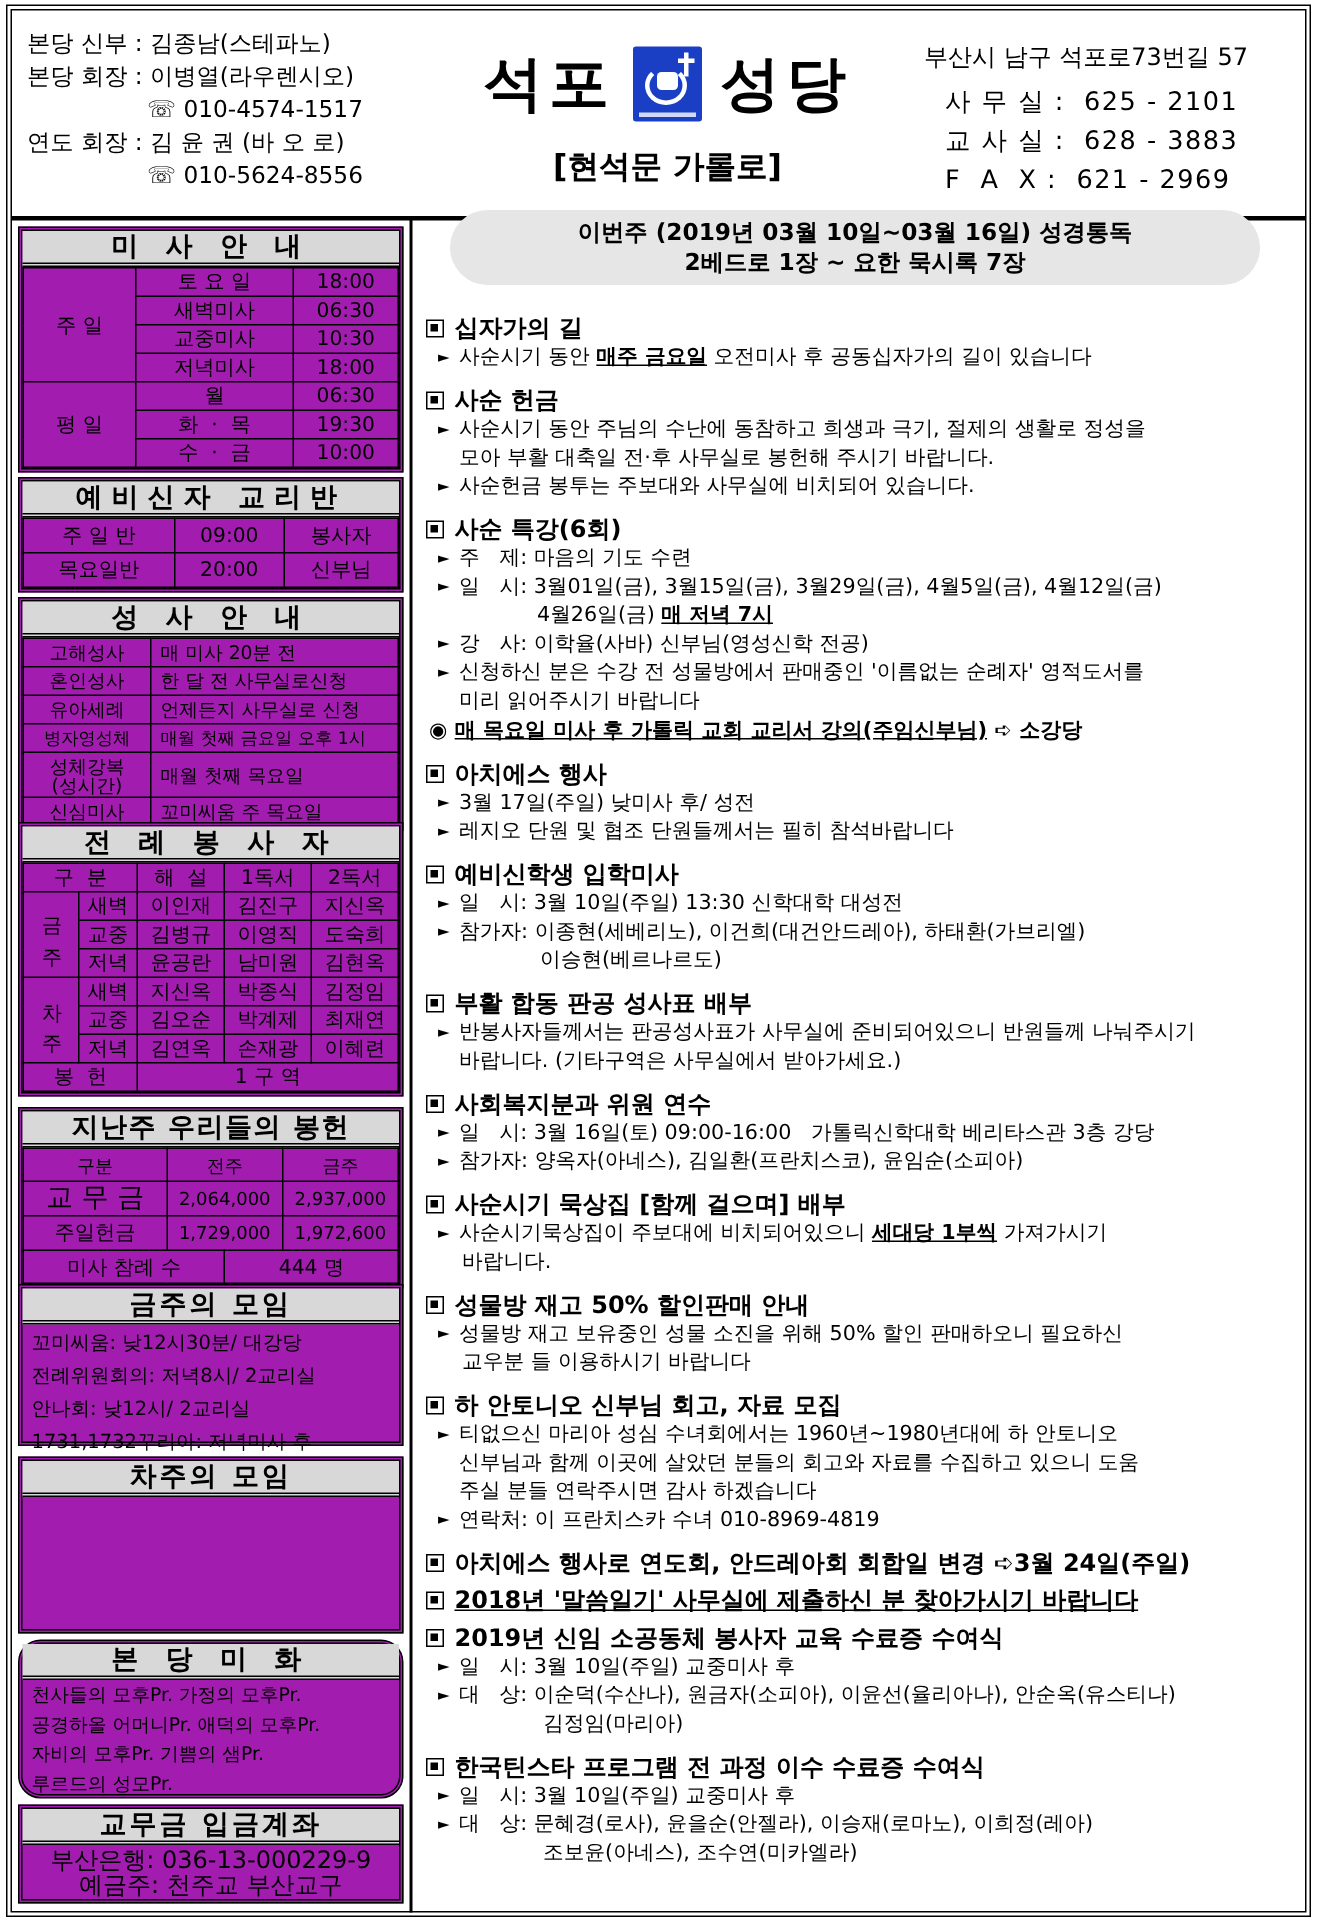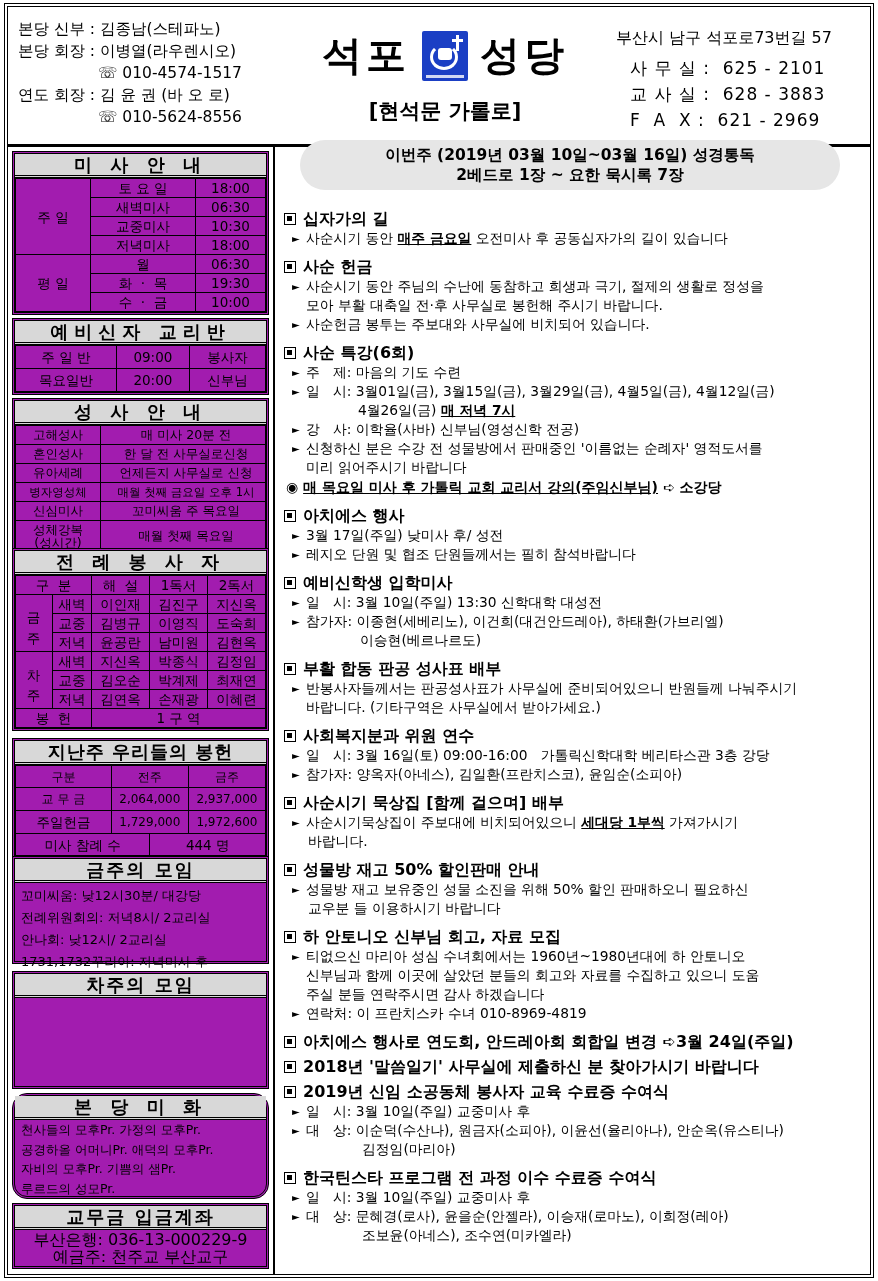--- a/index.html
+++ b/index.html
@@ -22,21 +22,21 @@
   .hdr-right .addr { font-size: 16px; margin-bottom: 6px; padding-left: 16px; }
   .hdr-right .tel { font-size: 17px; line-height: 26px; padding-left: 30px; letter-spacing: 1px; white-space: pre; }
   .hline { position: absolute; left: 8px; width: 862px; height: 3px; background: #000; }
   .vline { position: absolute; width: 2px; background: #000; }
 
   
   .lbox { position: absolute; left: 12px; width: 257px; border: 3px double #000; background: #a21caf; }
   .lbox .bh { background: #d8d8d8; text-align: center; font-weight: bold; font-size: 18px; border-bottom: 3px double #000; height: 24px; line-height: 22px; letter-spacing: 6px; }
   table { border-collapse: collapse; width: 100%; font-size: 13.5px; }
   td { border: 1px solid #000; text-align: center; padding: 0; height: 19px; line-height: 18px; }
-  .tl { text-align: center; padding-left: 6px; }
+  .tl { text-align: left; padding-left: 6px; }
   .lbox .body { font-size: 13.5px; line-height: 22px; padding: 2px 6px; }
   .small { font-size: 11.5px; }
 
   
   .right { position: absolute; left: 284px; top: 140px; width: 582px; }
   .pill { margin: 0 0 0 16px; width: 540px; height: 50px; background: #e6e6e6; border-radius: 26px; text-align: center; font-weight: bold; font-size: 15.5px; line-height: 20px; padding-top: 5px; }
   .sec { margin-top: 8px; }
   .sh { font-weight: bold; font-size: 16px; line-height: 21px; display: flex; align-items: center; }
   .sq { display: inline-block; width: 12px; height: 12px; border: 1.5px solid #000; margin-right: 7px; position: relative; }
   .sq::after { content: ""; position: absolute; left: 2px; top: 2px; width: 5px; height: 5px; background: #000; }
@@ -155,27 +155,27 @@
         </tr>
     <tr>
           <td>유아세례</td>
           <td class="tl">언제든지 사무실로 신청</td>
         </tr>
     <tr>
           <td class="small">병자영성체</td>
           <td class="tl small">매월 첫째 금요일 오후 1시</td>
         </tr>
     <tr>
-          <td>신심미사</td>
-          <td class="tl">꼬미씨움 주 목요일</td>
-        </tr>
-    <tr>
           <td style="white-space:pre-line; line-height:13px; height:30px;">성체강복
 (성시간)</td>
           <td class="tl">매월 첫째 목요일</td>
+        </tr>
+    <tr>
+          <td>신심미사</td>
+          <td class="tl">꼬미씨움 주 목요일</td>
         </tr>
   </tbody>
     </table>
 </div>
 
 <div class="lbox" style="top:548px;">
   <div class="bh">전 례 봉 사 자</div>
   <table>
     <tbody>
         <tr>
@@ -233,21 +233,21 @@
 <div class="lbox" style="top:738px;">
   <div class="bh" style="letter-spacing:1px;">지난주 우리들의 봉헌</div>
   <table style="font-size:12px;">
     <tbody>
         <tr>
           <td style="height:22px;">구분</td>
           <td colspan="2">전주</td>
           <td>금주</td>
         </tr>
     <tr>
-          <td style="height:23px; font-size:12px;">교 무 금</td>
+          <td style="height:23px; font-size:18px;">교 무 금</td>
           <td colspan="2">2,064,000</td>
           <td>2,937,000</td>
         </tr>
     <tr>
           <td style="height:23px; font-size:13.5px;">주일헌금</td>
           <td colspan="2">1,729,000</td>
           <td>1,972,600</td>
         </tr>
     <tr>
           <td colspan="2" style="height:22px; font-size:13.5px;">미사 참례 수</td>
@@ -448,30 +448,30 @@
       </div>
   </div>
 
   <div class="sec">
     <div class="sh">
         <span class="sq"></span>
         <span>아치에스 행사로 연도회, 안드레아회 회합일 변경 ➪3월 24일(주일)</span>
       </div>
   </div>
 
+  <div class="sec" style="margin-top:4px;text-decoration:underline;">
+    <div class="sh">
+        <span class="sq"></span>
+        <span>2018년 '말씀일기' 사무실에 제출하신 분 찾아가시기 바랍니다</span>
+      </div>
+  </div>
+
   <div class="sec" style="margin-top:4px;">
     <div class="sh">
         <span class="sq"></span>
-        <span>2018년 '말씀일기' 사무실에 제출하신 분 찾아가시기 바랍니다</span>
-      </div>
-  </div>
-
-  <div class="sec" style="margin-top:4px;">
-    <div class="sh">
-        <span class="sq"></span>
         <span>2019년 신임 소공동체 봉사자 교육 수료증 수여식</span>
       </div>
     <div class="it">
         <span class="ar">►</span>
         <span class="tx">일   시: 3월 10일(주일) 교중미사 후</span>
       </div>
     <div class="it">
         <span class="ar">►</span>
         <span class="tx">대   상: 이순덕(수산나), 원금자(소피아), 이윤선(율리아나), 안순옥(유스티나)</span>
       </div>

